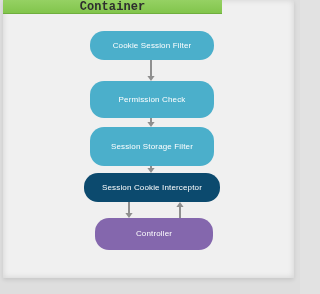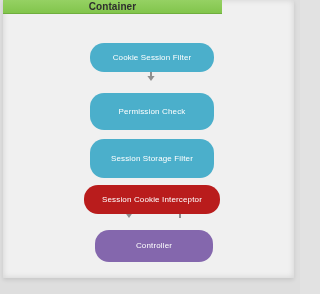--- a/index.html
+++ b/index.html
@@ -38,25 +38,26 @@
     top: 0px;
     width: 219px;
     height: 14px;
     background: linear-gradient(#95d163, #82c54c);
     border-bottom: 1px solid #6fae3e;
     display: flex;
     align-items: center;
     justify-content: center;
   }
   #container-header .title {
-    font-size: 10px;
+    font-size: 12px;
     font-weight: bold;
     color: #2e2e2e;
     letter-spacing: 0.1px;
     line-height: 1;
+    font-family: Liberation Mono, monospace;
   }
 
   
   #diagram {
     position: absolute;
     left: 0;
     top: 0;
     width: 300px;
     height: 294px;
   }
@@ -66,25 +67,24 @@
     display: flex;
     align-items: center;
     justify-content: center;
     border-radius: 14px;
     color: #ffffff;
     font-size: 8px;
     line-height: 1;
     text-align: left;
     white-space: nowrap;
     letter-spacing: 0.15px;
-    margin-top: 12px;
   }
 
   .node.blue   { background: #4bafcb; }
-  .node.teal   { background: #b91c1c; }
+  .node.teal   { background: #0c4a6e; }
   .node.purple { background: #8467ad; }
 
   
   #connectors {
     position: absolute;
     left: 0;
     top: 0;
     width: 300px;
     height: 294px;
     pointer-events: none;

